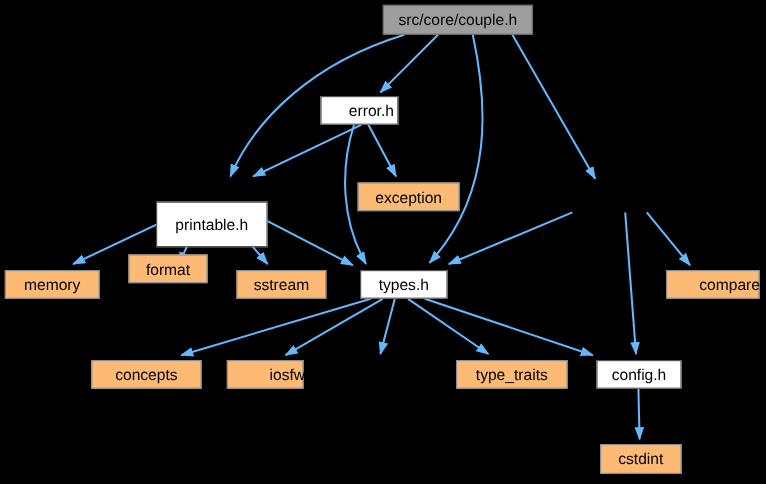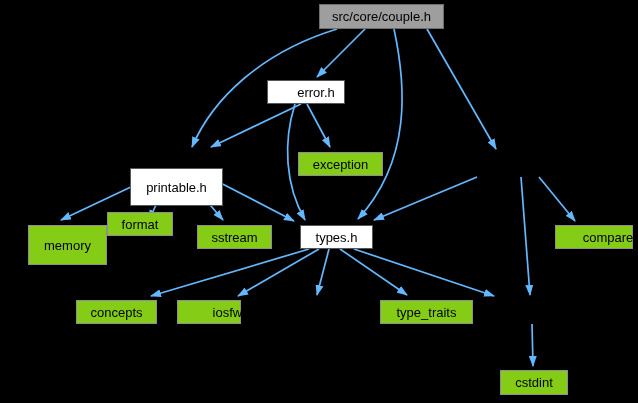--- a/index.html
+++ b/index.html
@@ -40,21 +40,21 @@
   .node.current {
     background: #9e9e9e;
     border-color: #6e6e6e;
   }
   .node.header {
     background: #ffffff;
     border-color: #565656;
     cursor: pointer;
   }
   .node.system {
-    background: #84cc16;
+    background: #fdba74;
     border-color: #8f8f8f;
   }
 </style>
 </head>
 <body style="background: rgb(0, 0, 0);">
 
 <div id="graph" style="--edge-color: #63b8ff; background: rgb(0, 0, 0); text-align: center;">
   <svg id="edges" width="638" height="403" viewBox="0 0 638 403" xmlns="http://www.w3.org/2000/svg">
     <defs>
       <marker id="arrow" markerUnits="userSpaceOnUse" markerWidth="11" markerHeight="8" refX="10" refY="4" orient="auto">
@@ -76,25 +76,26 @@
       <path d="M521,177 L530,295" class="edge" marker-end="url(#arrow)"></path>
       <path d="M539,177 L575,221" class="edge" marker-end="url(#arrow)"></path>
       <path d="M309,249 L151,296" class="edge" marker-end="url(#arrow)"></path>
       <path d="M319,249 L238,296" class="edge" marker-end="url(#arrow)"></path>
       <path d="M329,249 L317,295" class="edge" marker-end="url(#arrow)"></path>
       <path d="M340,249 L407,295" class="edge" marker-end="url(#arrow)"></path>
       <path d="M354,249 L494,296" class="edge" marker-end="url(#arrow)"></path>
       <path d="M532,324 L533,366" class="edge" marker-end="url(#arrow)"></path>
     </svg>
 <div class="node current" style="left: 319px; top: 4px; width: 125px; height: 25px;">src/core/couple.h</div>
-    <div class="node header" style="left: 267px; top: 80px; width: 78px; height: 24px; padding-left: 20px;">error.h</div>
+    <div class="node header" style="left: 267px; top: 80px; width: 65px; height: 24px; padding-left: 20px;">error.h</div>
     <div class="node system" style="left: 298px; top: 152px; width: 85px; height: 24px;">exception</div>
     <div class="node header" style="left: 130px; top: 168px; width: 93px; height: 38px;">printable.h</div>
-    <div class="node system" style="left: 4px; top: 225px; width: 79px; height: 40px; margin-left: 24px;">memory</div>
+    <div class="node system" style="left: 4px; top: 225px; width: 79px; height: 24px;">memory</div>
     <div class="node system" style="left: 107px; top: 212px; width: 66px; height: 24px;">format</div>
     <div class="node system" style="left: 197px; top: 225px; width: 75px; height: 24px;">sstream</div>
     <div class="node header" style="left: 300px; top: 225px; width: 73px; height: 24px;">types.h</div>
     <div class="node system" style="left: 555px; top: 225px; width: 78px; height: 24px; padding-left: 28px;">compare</div>
-    <div class="node system" style="left: 76px; top: 300px; width: 81px; height: 24px;">concepts</div>
-    <div class="node system" style="left: 177px; top: 300px; width: 64px; height: 24px; padding-left: 44px;">iosfwd</div>
+    <div class="node system" style="left: 76px; top: 300px; width: 92px; height: 24px;">concepts</div>
+    <div class="node system" style="left: 189px; top: 300px; width: 64px; height: 24px; padding-left: 44px;">iosfwd</div>
     <div class="node system" style="left: 380px; top: 300px; width: 93px; height: 24px;">type_traits</div>
+    <div class="node header" style="left: 497px; top: 300px; width: 71px; height: 24px;">config.h</div>
     <div class="node system" style="left: 500px; top: 370px; width: 68px; height: 25px;">cstdint</div>
   </div>
 
 </body></html>

